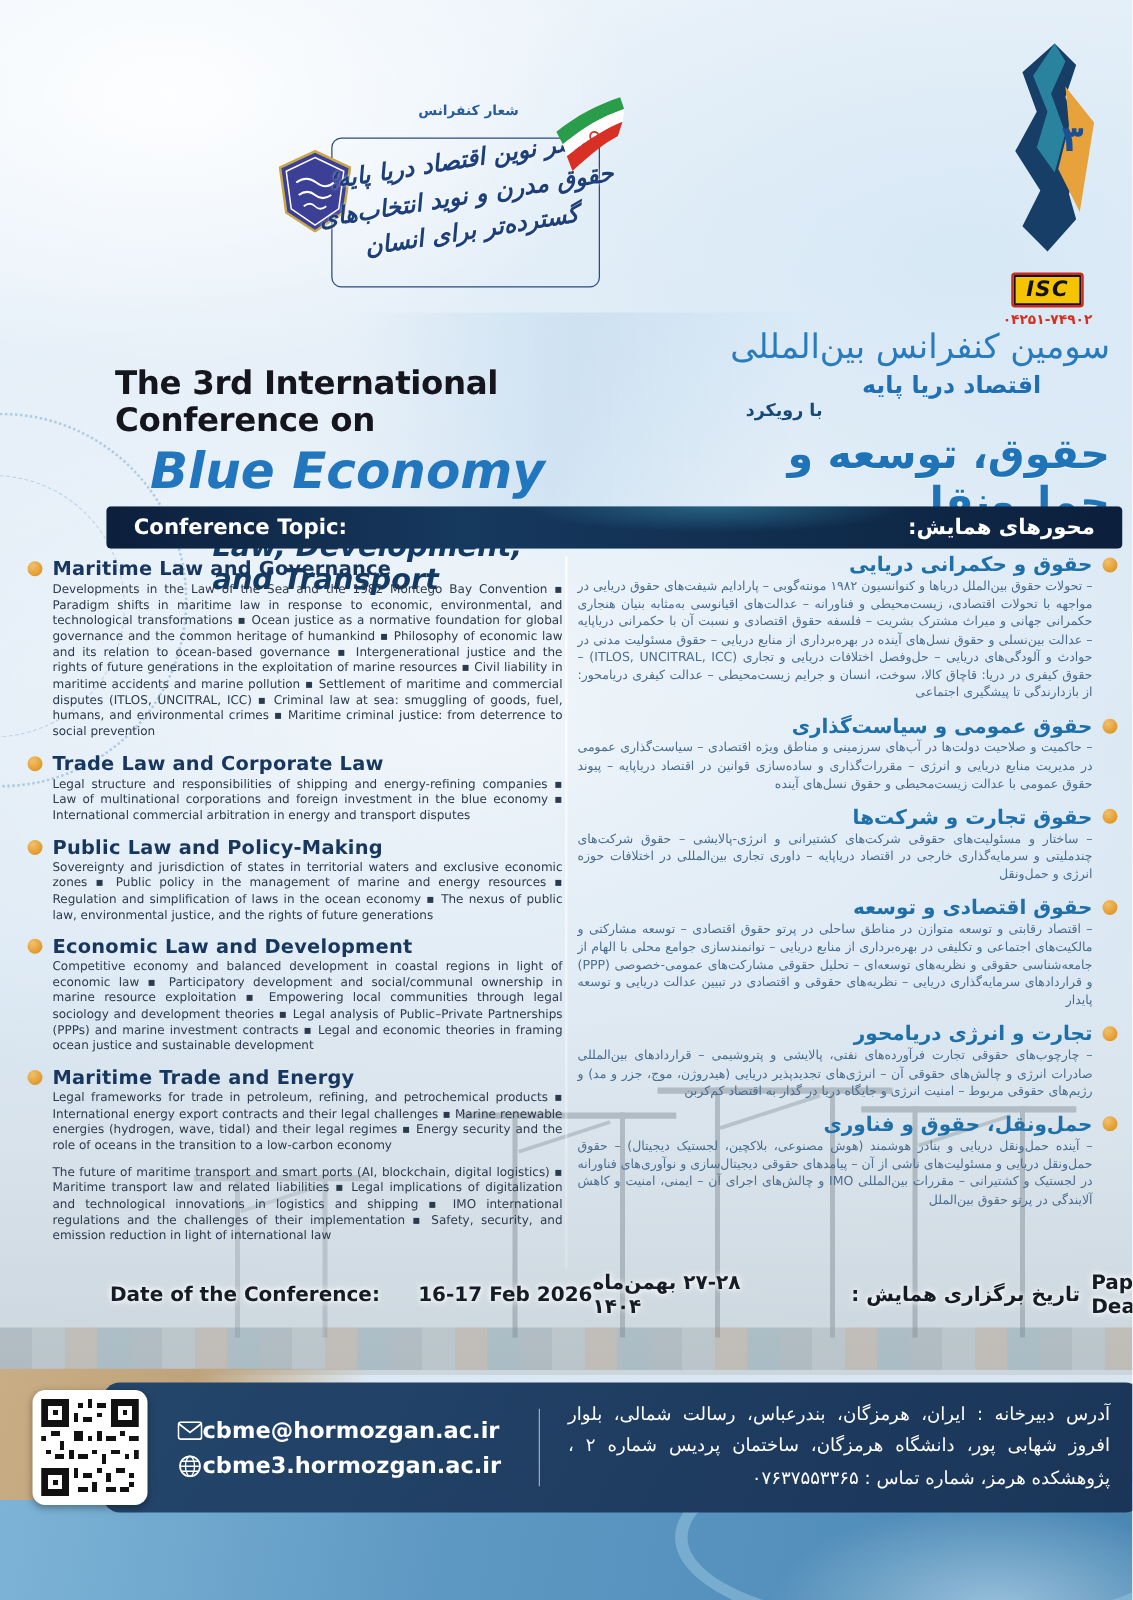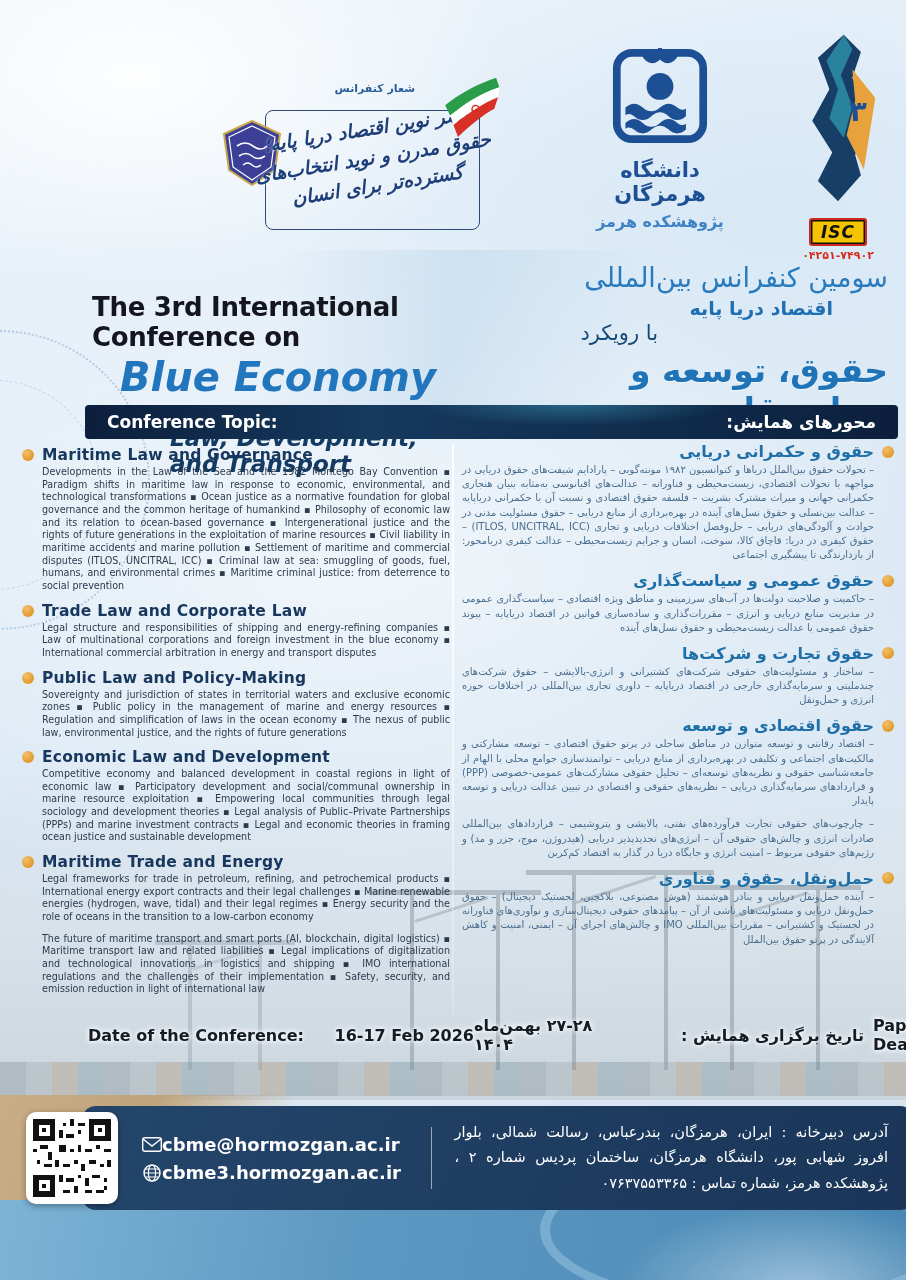--- a/index.html
+++ b/index.html
@@ -48,21 +48,21 @@
   
   .title-en{ position:absolute; left:92px; top:292px; width:380px; }
   .title-en .t1{ font-size:26px; font-weight:bold; color:#15151e; letter-spacing:-.3px; }
   .title-en .t2{ font-size:40px; font-weight:bold; font-style:italic; color:#2176bd; margin:2px 0 4px 28px; }
   .title-en .t3{ font-size:18px; font-style:italic; color:#123a63; margin-left:64px; }
   .title-en .t4{ font-size:23px; font-weight:bold; font-style:italic; color:#123a63; margin-left:78px; }
 
   .title-fa{ position:absolute; right:18px; top:262px; width:400px; direction:rtl; text-align:right; }
   .title-fa .f1{ font-size:27px; color:#2a7bbd; }
   .title-fa .f2{ font-size:19px; font-weight:bold; color:#1f6fb2; margin:4px 55px 0 0; display:inline-block; }
-  .title-fa .f3{ font-size:21px; font-weight:normal; color:#184a78; display:block; margin:2px 230px 0 0;text-align:right; }
+  .title-fa .f3{ font-size:14px; font-weight:bold; color:#184a78; display:block; margin:2px 230px 0 0;text-align:right; }
   .title-fa .f4{ font-size:33px; font-weight:bold; color:#1f74b8; margin-top:6px;
     text-shadow:0 1px 0 rgba(255,255,255,.6); }
 
   
   .topic-bar{ position:absolute; left:85px; right:8px; top:405px; height:34px; border-radius:4px;
     background:
       radial-gradient(220px 30px at 60% 0%, rgba(64,160,190,.45), rgba(0,0,0,0) 70%),
       linear-gradient(90deg,#0c1f3c 0%, #16395e 35%, #102c4c 70%, #0c1f3c 100%);
     display:flex; align-items:center; justify-content:space-between; padding:0 22px; }
   .topic-bar .en{ color:#fff; font-weight:bold; font-size:17px; }
@@ -154,31 +154,20 @@
     <div class="flag">
       <svg width="54" height="78" viewBox="0 0 54 78">
         <path d="M46 2 C30 14 18 26 6 44 L14 52 C26 34 36 22 52 10 Z" fill="#2a9d4a"></path>
         <path d="M52 10 C36 22 26 34 14 52 L20 60 C32 42 42 30 54 20 Z" fill="#ffffff"></path>
         <path d="M54 20 C42 30 32 42 20 60 L28 70 C38 52 46 40 54 32 Z" fill="#d93025"></path>
         <circle cx="36" cy="38" r="3.4" fill="none" stroke="#d93025" stroke-width="1.4"></circle>
       </svg>
     </div>
   </div>
 
-  <div class="uni-block">
-    <svg width="96" height="96" viewBox="0 0 100 100">
-      <rect x="5" y="5" width="90" height="90" rx="16" fill="none" stroke="#1d4f94" stroke-width="8"></rect>
-      <path d="M34 5 q8 14 16 0 q8 14 16 0" fill="none" stroke="#1d4f94" stroke-width="8"></path>
-      <circle cx="50" cy="40" r="14" fill="#1d4f94"></circle>
-      <path d="M14 62 q9 -8 18 0 q9 8 18 0 q9 -8 18 0 q5 4 9 1 v8 q-9 8 -18 0 q-9 -8 -18 0 q-9 8 -18 0 q-5 -4 -9 -1 z" fill="#1d4f94"></path>
-      <path d="M14 78 q9 -8 18 0 q9 8 18 0 q9 -8 18 0 q5 4 9 1 v6 q-9 8 -18 0 q-9 -8 -18 0 q-9 8 -18 0 q-5 -4 -9 -1 z" fill="#1d4f94"></path>
-    </svg>
-    <div class="uni-name">دانشگاه هرمزگان</div>
-    <div class="uni-inst">پژوهشکده هرمز</div>
-  </div>
 
   <div class="logo3-block">
     <svg width="86" height="176" viewBox="0 0 60 120">
       <polygon points="34,2 46,14 40,32 50,54 42,86 46,100 30,118 16,104 26,84 12,62 24,40 16,18" fill="#163e66"></polygon>
       <polygon points="34,2 40,12 32,30 40,52 34,74 24,60 30,40 22,20" fill="#2e8fa8" opacity="0.85"></polygon>
       <polygon points="40,26 56,46 48,96 36,72 42,48" fill="#e8a23b"></polygon>
       <text x="44" y="62" font-size="20" font-weight="bold" fill="#1d4f94" text-anchor="middle">۳</text>
     </svg>
     <br>
     <span class="isc-badge">ISC</span>
@@ -298,20 +287,24 @@
       <div class="t-body">– ساختار و مسئولیت‌های حقوقی شرکت‌های کشتیرانی و انرژی-پالایشی – حقوق شرکت‌های چندملیتی و سرمایه‌گذاری خارجی در اقتصاد دریاپایه – داوری تجاری بین‌المللی در اختلافات حوزه انرژی و حمل‌ونقل</div>
     </div>
     <div class="topic">
       <div class="t-head">
           <span class="bullet"></span>
         <span class="t-title">حقوق اقتصادی و توسعه</span>
         </div>
       <div class="t-body">– اقتصاد رقابتی و توسعه متوازن در مناطق ساحلی در پرتو حقوق اقتصادی – توسعه مشارکتی و مالکیت‌های اجتماعی و تکلیفی در بهره‌برداری از منابع دریایی – توانمندسازی جوامع محلی با الهام از جامعه‌شناسی حقوقی و نظریه‌های توسعه‌ای – تحلیل حقوقی مشارکت‌های عمومی-خصوصی (PPP) و قراردادهای سرمایه‌گذاری دریایی – نظریه‌های حقوقی و اقتصادی در تبیین عدالت دریایی و توسعه پایدار</div>
     </div>
     <div class="topic">
+      <div class="t-head">
+          <span class="bullet"></span>
+        <span class="t-title">تجارت و انرژی دریامحور</span>
+        </div>
       <div class="t-body">– چارچوب‌های حقوقی تجارت فرآورده‌های نفتی، پالایشی و پتروشیمی – قراردادهای بین‌المللی صادرات انرژی و چالش‌های حقوقی آن – انرژی‌های تجدیدپذیر دریایی (هیدروژن، موج، جزر و مد) و رژیم‌های حقوقی مربوط – امنیت انرژی و جایگاه دریا در گذار به اقتصاد کم‌کربن</div>
     </div>
     <div class="topic">
       <div class="t-head">
           <span class="bullet"></span>
         <span class="t-title">حمل‌ونقل، حقوق و فناوری</span>
         </div>
       <div class="t-body">– آینده حمل‌ونقل دریایی و بنادر هوشمند (هوش مصنوعی، بلاکچین، لجستیک دیجیتال) – حقوق حمل‌ونقل دریایی و مسئولیت‌های ناشی از آن – پیامدهای حقوقی دیجیتال‌سازی و نوآوری‌های فناورانه در لجستیک و کشتیرانی – مقررات بین‌المللی IMO و چالش‌های اجرای آن – ایمنی، امنیت و کاهش آلایندگی در پرتو حقوق بین‌الملل</div>
     </div>
   </div>

